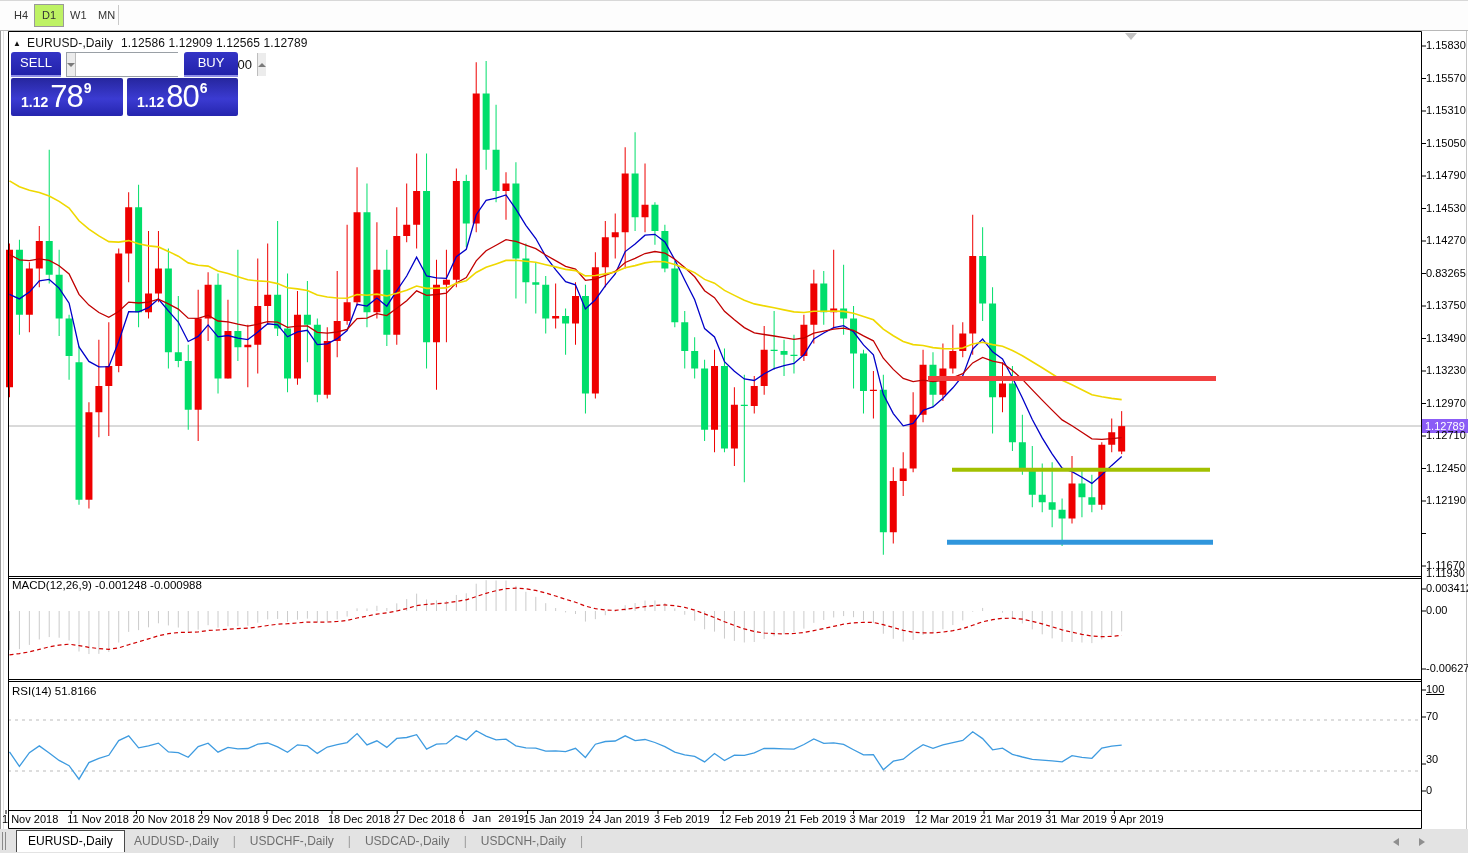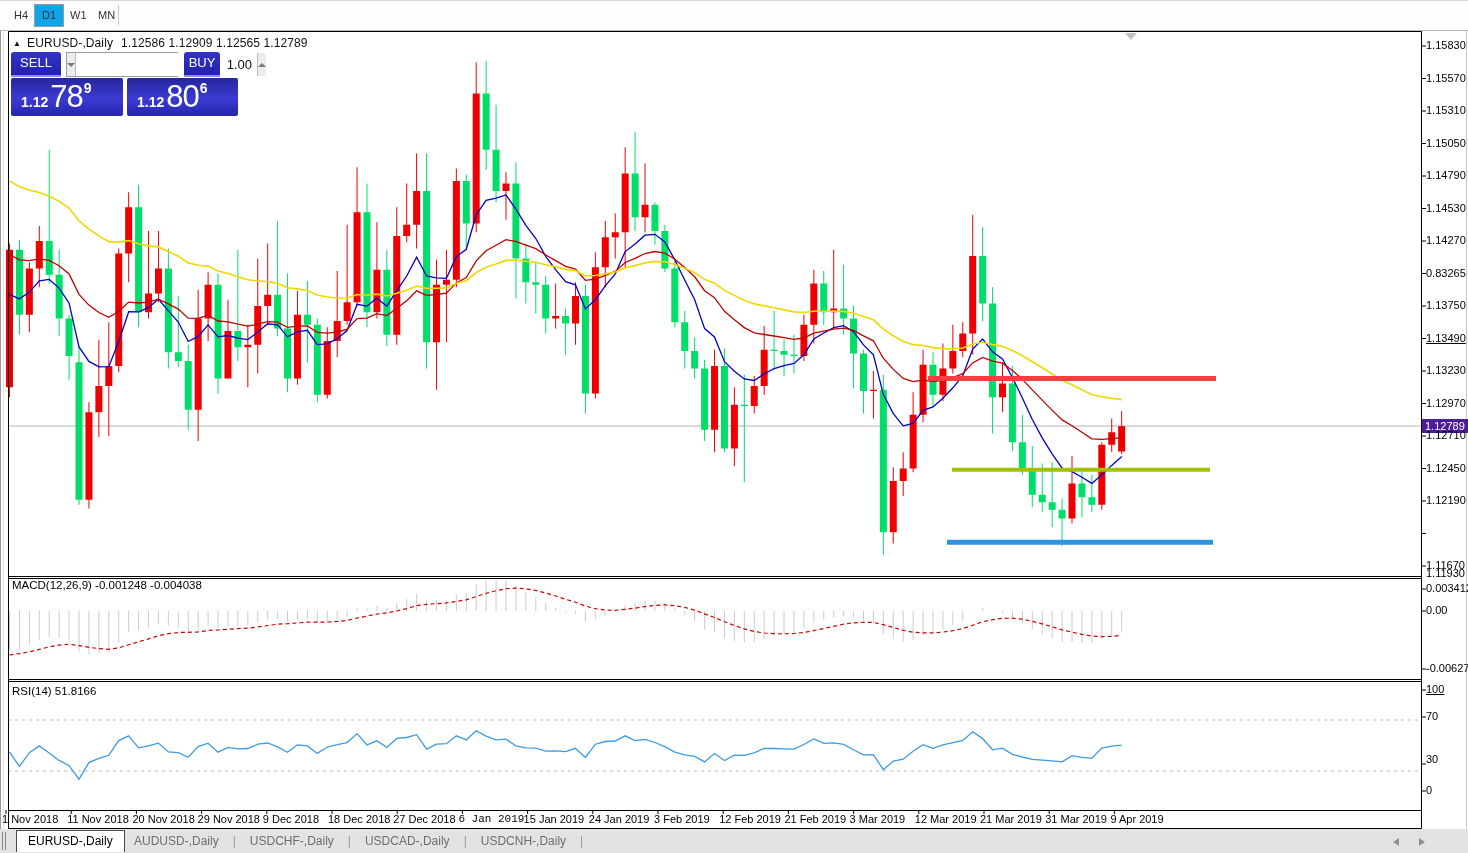--- a/index.html
+++ b/index.html
@@ -2,52 +2,52 @@
 <html><head>
 <meta charset="utf-8">
 <style>
   html,body{margin:0;padding:0}
   body{width:1468px;height:853px;position:relative;background:#fff;overflow:hidden;
        font-family:"Liberation Sans",sans-serif;-webkit-font-smoothing:antialiased}
   .abs{position:absolute}
   
   #tf-bar{left:0;top:0;width:1468px;height:29px;background:#fdfdfd;border-top:1px solid #d8d8d8;border-bottom:1px solid #b8b8b8}
   .tfbtn{position:absolute;top:3px;height:21px;line-height:21px;padding:0 7px;font-size:11px;color:#333;border:1px solid transparent;cursor:default}
-  .tfbtn.active{border:1px solid #9a9a9a;background:#0ea5e9}
+  .tfbtn.active{border:1px solid #9a9a9a;background:#bef264}
   #tf-sep{left:118px;top:4px;width:1px;height:20px;background:#c9c9c9}
   #edge-l1{left:0;top:0;width:1px;height:853px;background:#9a9a9a}
   #edge-l2{left:3px;top:0;width:1px;height:853px;background:#e2e2e2}
   #edge-r{left:1466px;top:0;width:1px;height:853px;background:#c8c8c8}
   
   #chart-title{left:13px;top:36px;font-size:12px;color:#101010;font-weight:500;letter-spacing:.1px}
   #chart-title .arr{font-size:8px;margin-right:6px;vertical-align:1px}
   #chart-title .ohlc{margin-left:8px}
   
   #trade-panel{left:11px;top:52px;width:227px;height:64px}
   .tp-tab{position:absolute;top:0;height:23px;line-height:22px;text-align:center;color:#fff;font-size:13px;
           background:linear-gradient(180deg,#3434c6,#2222aa);border-bottom:2px solid #8f8fe8;border-radius:3px 3px 0 0;cursor:pointer}
   #sell-tab{left:0;width:50px}
-  #buy-tab{left:173px;width:36px}
+  #buy-tab{left:173px;width:54px}
   #vol-spin{position:absolute;left:55px;top:0;width:112px;height:25px;background:#fff;border:1px solid #9aa0a6;box-sizing:border-box;display:flex}
   .spin-btn{width:23px;height:100%;background:#ececec;display:flex;align-items:center;justify-content:center;cursor:pointer}
   .spin-btn.dn{border-right:1px solid #bdbdbd}
   .spin-btn.up{border-left:1px solid #bdbdbd}
   .tri-down{width:0;height:0;border-left:4px solid transparent;border-right:4px solid transparent;border-top:4px solid #7a7a7a}
   .tri-up{width:0;height:0;border-left:4px solid transparent;border-right:4px solid transparent;border-bottom:4px solid #7a7a7a}
   #vol-input{flex:1;border:0;outline:0;font-size:13px;text-align:right;padding:0 5px 0 0;font-family:"Liberation Sans",sans-serif;color:#111}
   .tp-box{position:absolute;top:26px;height:38px;border-radius:2px;color:#fff;cursor:pointer;
           background:linear-gradient(180deg,#26269e 0%,#3b3bd2 55%,#2525ae 100%);display:flex;align-items:center}
   #sell-box{left:0;width:112px}
   #buy-box{left:116px;width:111px}
   .tp-small{font-size:14px;font-weight:bold;margin:10px 2px 0 10px}
   .tp-big{font-size:31px;letter-spacing:-1px}
   .tp-sup{font-size:14px;font-weight:bold;position:relative;top:-9px;left:1px}
   
   .axlbl{position:absolute;left:1426px;font-size:11px;color:#000;white-space:nowrap}
-  #price-badge{left:1422px;top:419px;width:46px;height:14px;background:#4c1d95;color:#fff;font-size:11px;line-height:14px;padding-left:3px;box-sizing:border-box}
+  #price-badge{left:1422px;top:419px;width:46px;height:14px;background:#8b5cf6;color:#fff;font-size:11px;line-height:14px;padding-left:3px;box-sizing:border-box}
   .indlbl{position:absolute;left:12px;font-size:11.5px;color:#000}
   .tlbl{position:absolute;top:813px;font-size:11px;color:#000;white-space:nowrap}
   
   #bottom-bar{left:0;top:829px;width:1468px;height:24px;background:#e3e3e3}
   #bb-handle1{left:2px;top:832px;width:1px;height:18px;background:#8a8a8a}
   #bb-handle2{left:5px;top:832px;width:1px;height:18px;background:#8a8a8a}
   #active-tab{position:absolute;left:16px;top:830px;height:22px;line-height:21px;background:#fff;border:1px solid #4a4a4a;border-bottom:0;padding:0 11px;font-size:12px;color:#000;box-sizing:border-box;cursor:default}
   #inactive-tabs{position:absolute;left:120px;top:830px;height:22px;display:flex;align-items:center;font-size:12px;color:#6e6e6e}
   #inactive-tabs .btab{padding:0 14px;cursor:pointer}
   #inactive-tabs .bsep{color:#9a9a9a}
@@ -501,36 +501,36 @@
       <span class="tp-big">78</span>
       <span class="tp-sup">9</span>
   </div>
   <div class="tp-box" id="buy-box">
     <span class="tp-small">1.12</span>
       <span class="tp-big">80</span>
       <span class="tp-sup">6</span>
   </div>
 </div>
 
-<div class="indlbl" style="top:579px">MACD(12,26,9) -0.001248 -0.004038</div>
+<div class="indlbl" style="top:579px">MACD(12,26,9) -0.001248 -0.000988</div>
 <div class="indlbl" style="top:685px">RSI(14) 51.8166</div>
 
 <div class="abs" id="price-badge">1.12789</div>
 
 <div id="labels-root">
     <div class="axlbl" style="left: 1426px; top: 39px;">1.15830</div>
     <div class="axlbl" style="left: 1426px; top: 71.5px;">1.15570</div>
     <div class="axlbl" style="left: 1426px; top: 104px;">1.15310</div>
     <div class="axlbl" style="left: 1426px; top: 136.5px;">1.15050</div>
     <div class="axlbl" style="left: 1426px; top: 169px;">1.14790</div>
     <div class="axlbl" style="left: 1426px; top: 201.5px;">1.14530</div>
     <div class="axlbl" style="left: 1426px; top: 234px;">1.14270</div>
     <div class="axlbl" style="left: 1426px; top: 266.5px;">0.83265</div>
     <div class="axlbl" style="left: 1426px; top: 299px;">1.13750</div>
-    <div class="axlbl" style="left: 1426px; top: 331.5px; text-decoration: underline;">1.13490</div>
+    <div class="axlbl" style="left: 1426px; top: 331.5px;">1.13490</div>
     <div class="axlbl" style="left: 1426px; top: 364px;">1.13230</div>
     <div class="axlbl" style="left: 1426px; top: 396.5px;">1.12970</div>
     <div class="axlbl" style="left: 1426px; top: 429px;">1.12710</div>
     <div class="axlbl" style="left: 1426px; top: 461.5px;">1.12450</div>
     <div class="axlbl" style="left: 1426px; top: 494px;">1.12190</div>
     <div class="axlbl" style="left: 1426px; top: 526.5px; margin-top: 40px;">1.11930</div>
     <div class="axlbl" style="left: 1426px; top: 559px;">1.11670</div>
     <div class="axlbl" style="left: 1426px; top: 582px;">0.003412</div>
     <div class="axlbl" style="left: 1426px; top: 604px;">0.00</div>
     <div class="axlbl" style="left: 1426px; top: 662px;">-0.006271</div>

